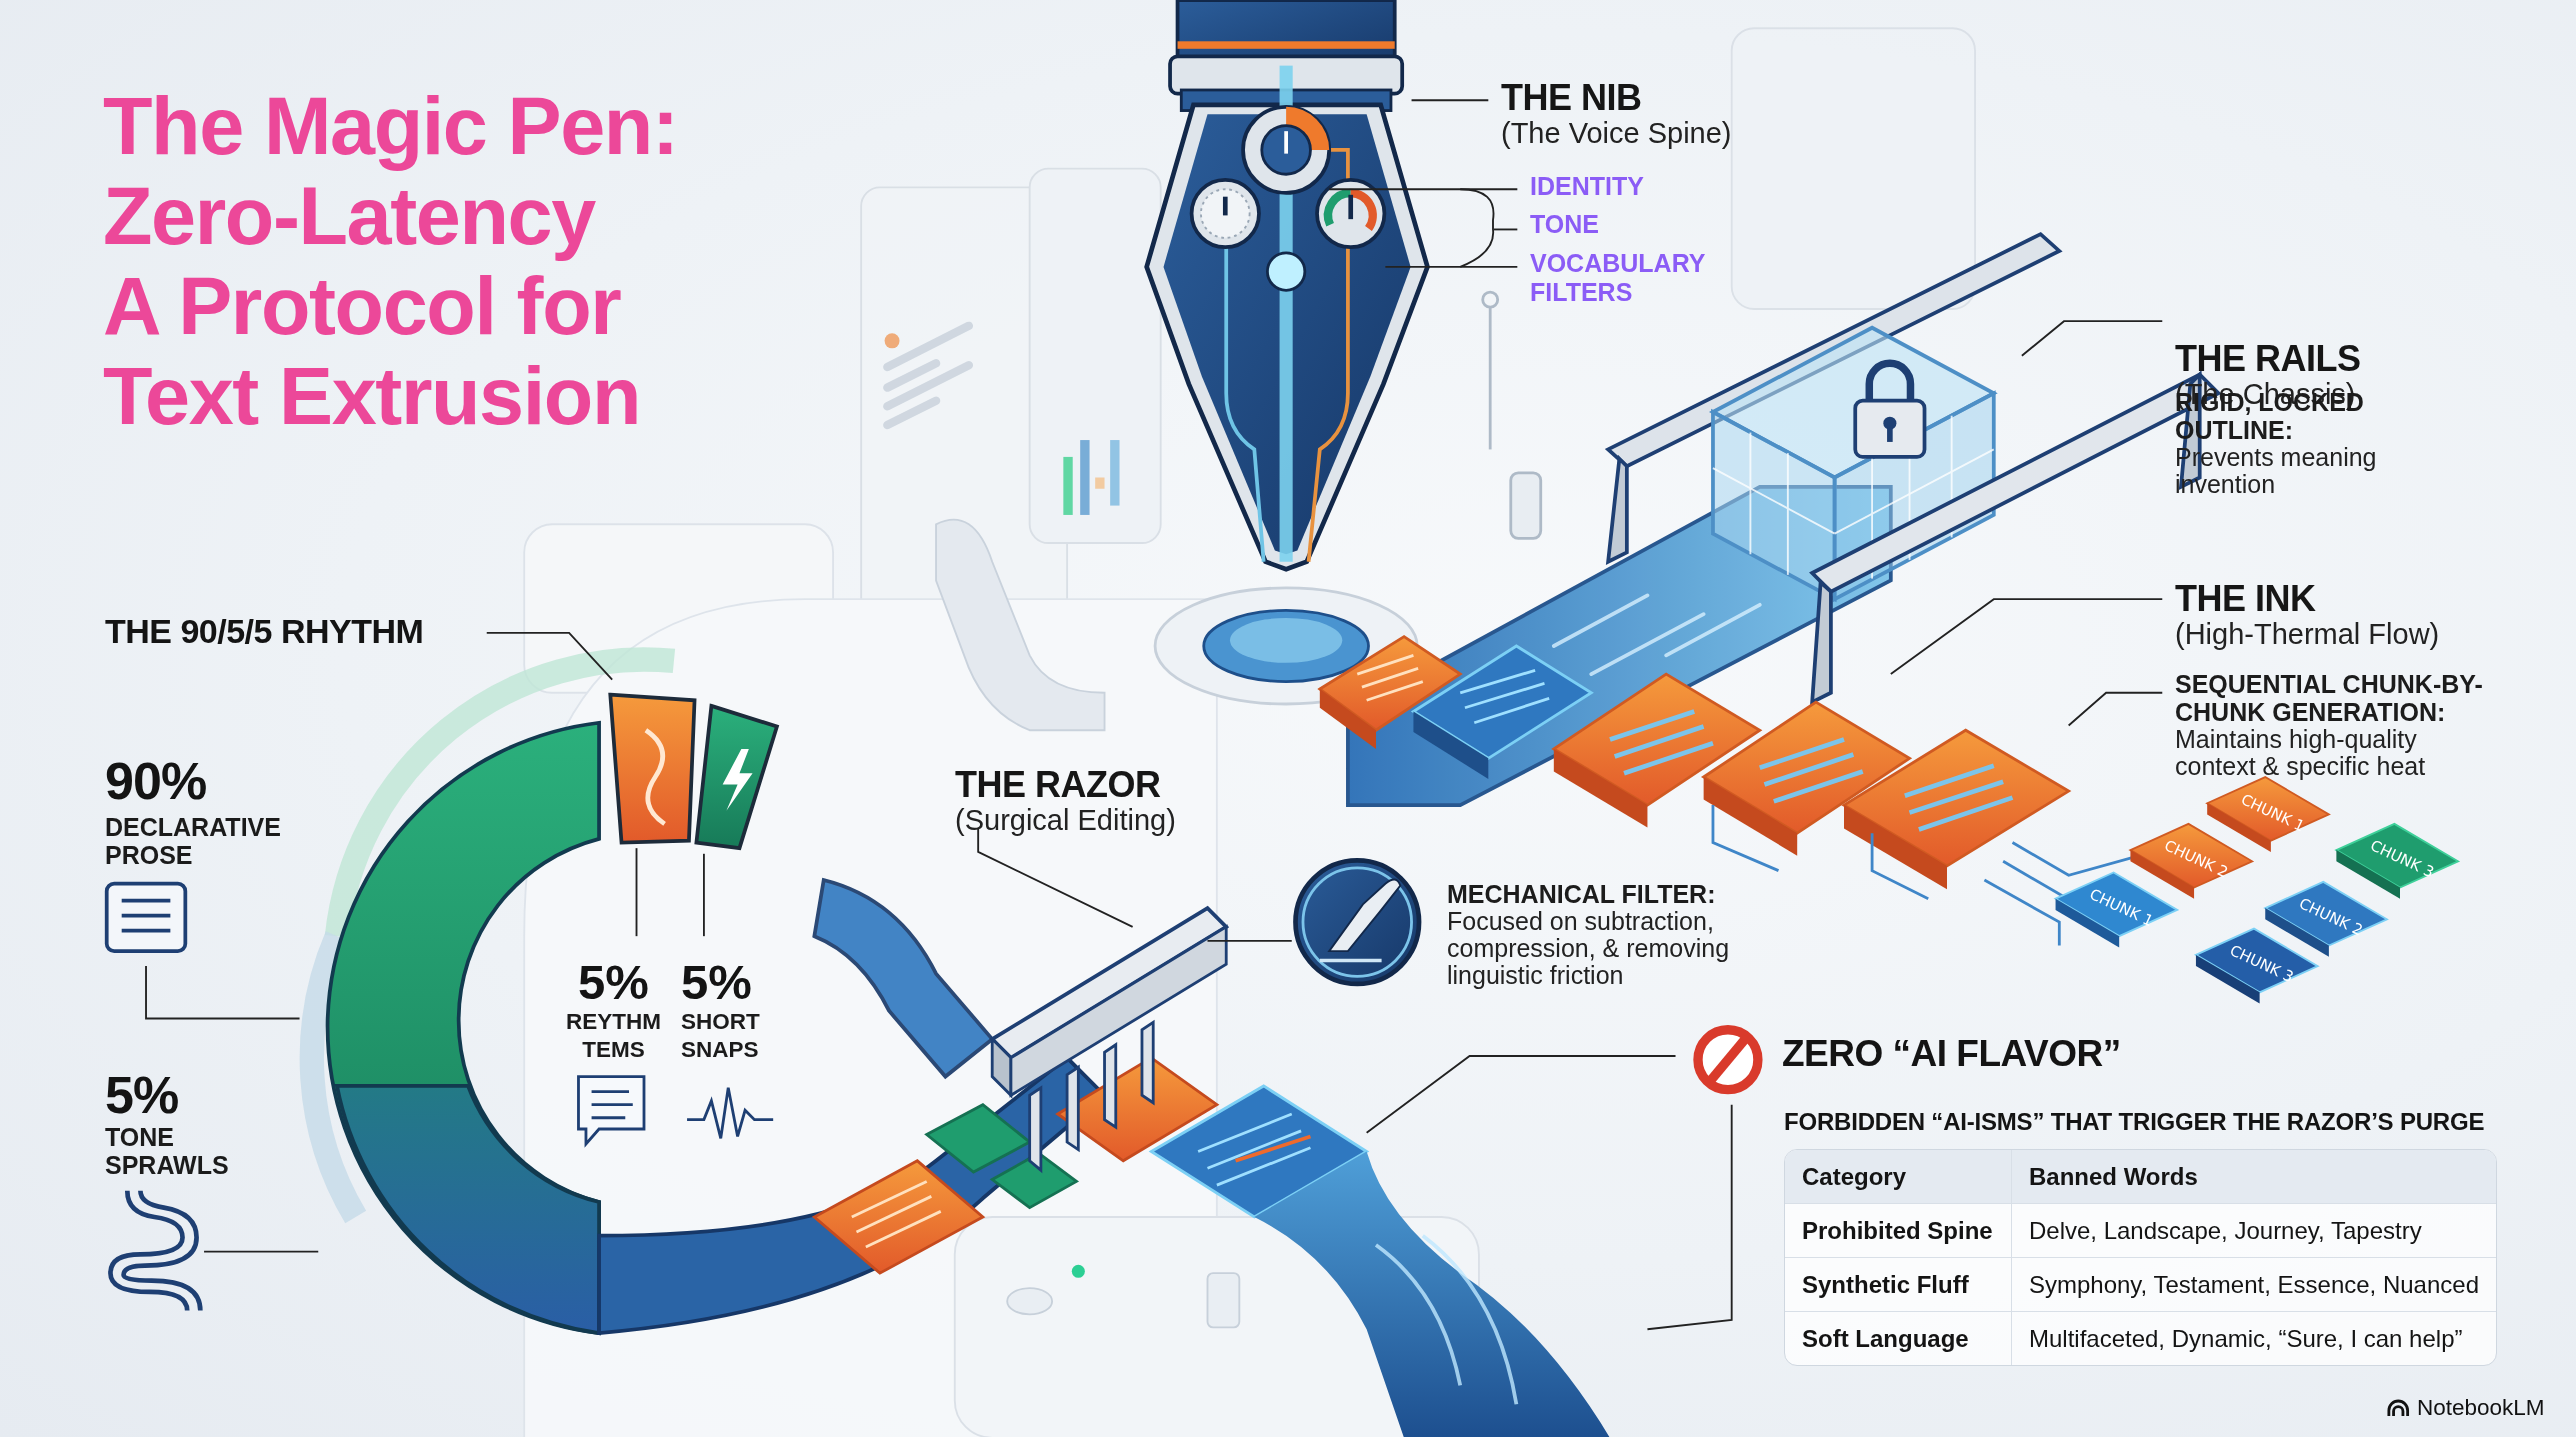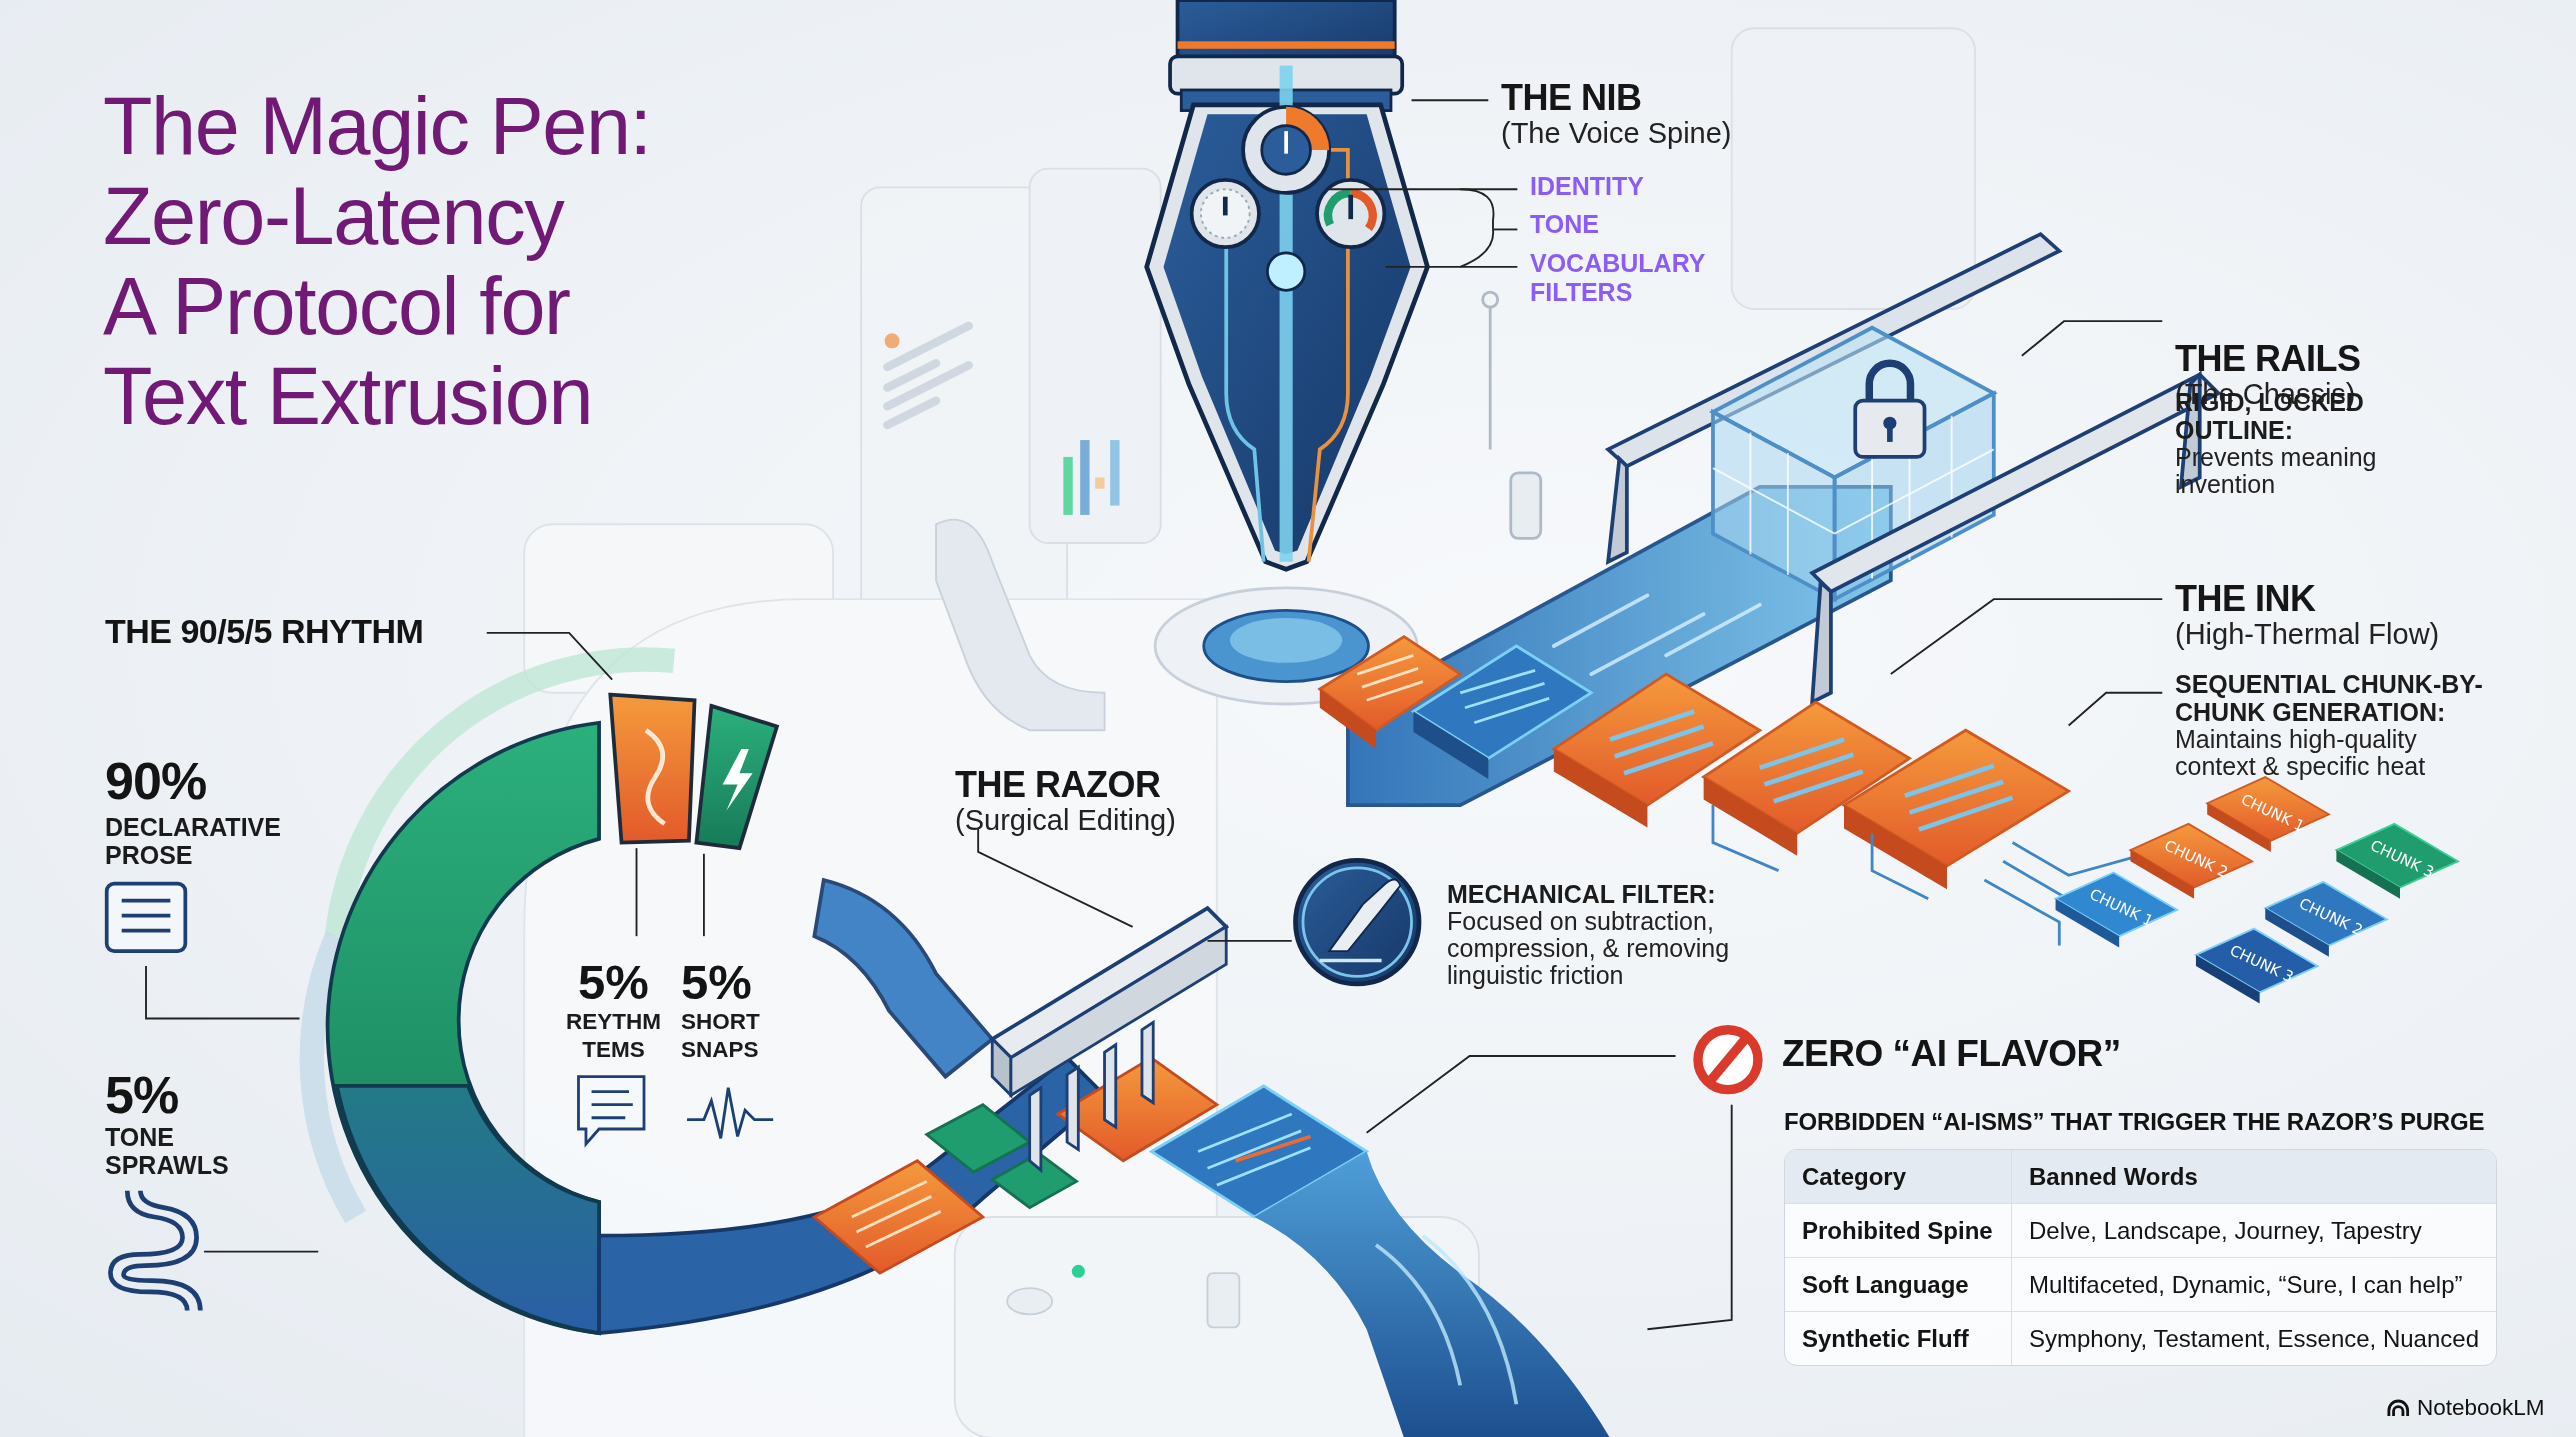--- a/index.html
+++ b/index.html
@@ -6,21 +6,21 @@
   body {
     width:2576px; height:1438px; overflow:hidden; position:relative;
     background: radial-gradient(ellipse at 60% 45%, #f7f9fb 0%, #eef2f6 55%, #e6ebf1 100%);
     font-family: "Liberation Sans", "DejaVu Sans", sans-serif;
     color:#141414;
   }
   .abs { position:absolute; }
   .bg-svg { position:absolute; left:0; top:0; width:2576px; height:1438px; }
 
   
-  .title { left:103px; top:81px; width:711px; font-size:81px; font-weight:400; line-height:90px; letter-spacing:-1.4px; color:#701a75; }
+  .title { left:103px; top:81px; width:711px; font-size:81px; font-weight:700; line-height:90px; letter-spacing:-1.4px; color:#ec4899; }
   .title div { white-space:nowrap; }
 
   
   .h-lg { font-size:36px; font-weight:700; letter-spacing:-0.5px; color:#161616; line-height:41px; white-space:nowrap; }
   .sub { font-size:29px; color:#222; line-height:30px; white-space:nowrap; }
   .h-sm { font-size:25px; font-weight:700; color:#1c1c1c; line-height:28px; }
   .body { font-size:25px; color:#222; line-height:27px; }
 
   .nib-label { left:1501px; top:77px; }
   .nib-items { left:1530px; top:172px; }
@@ -499,26 +499,26 @@
       <th>Category</th>
       <th>Banned Words</th>
     </tr>
   </thead>
   <tbody>
     <tr>
       <td>Prohibited Spine</td>
       <td>Delve, Landscape, Journey, Tapestry</td>
     </tr>
     <tr>
+      <td>Synthetic Fluff</td>
+      <td>Symphony, Testament, Essence, Nuanced</td>
+    </tr>
+    <tr>
       <td>Soft Language</td>
       <td>Multifaceted, Dynamic, “Sure, I can help”</td>
-    </tr>
-    <tr>
-      <td>Synthetic Fluff</td>
-      <td>Symphony, Testament, Essence, Nuanced</td>
     </tr>
   </tbody>
 </table>
 
 <div class="abs brand">
   <svg width="22.5" height="19" viewBox="0 0 24 20">
     <path d="M2 18 L2 12 A10 10 0 0 1 22 12 L22 18" fill="none" stroke="#111" stroke-width="3"></path>
     <path d="M7 18 L7 13 A5 5 0 0 1 17 13 L17 18" fill="none" stroke="#111" stroke-width="3"></path>
   </svg>
   <span>NotebookLM</span>

